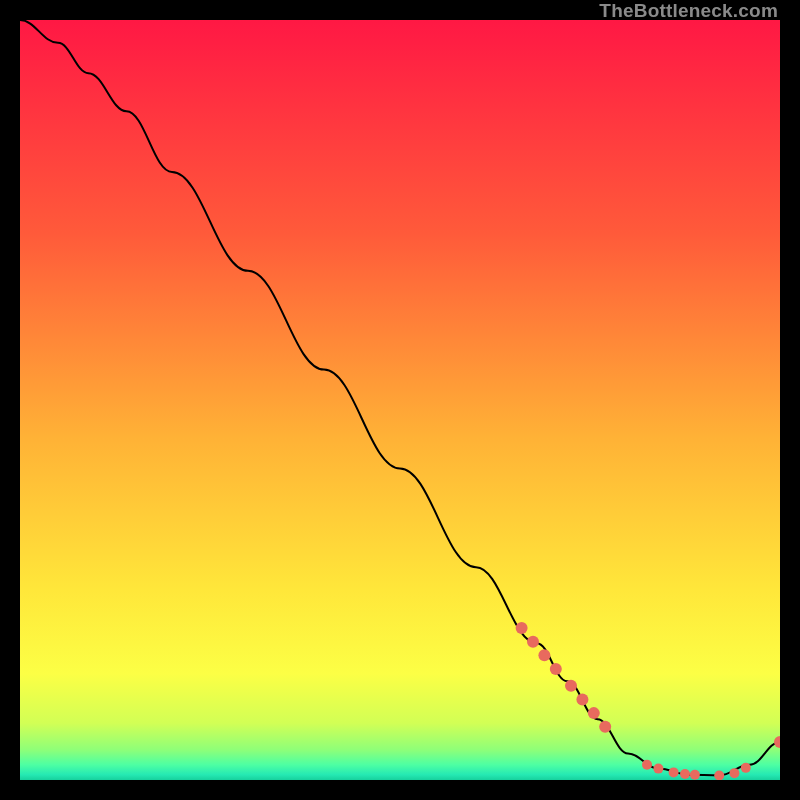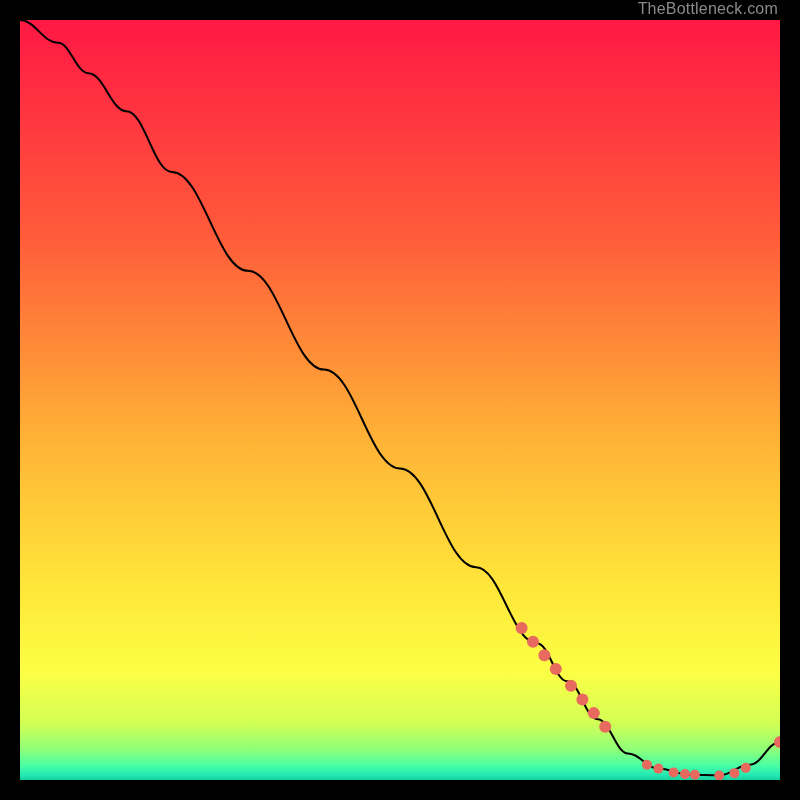--- a/index.html
+++ b/index.html
@@ -31,22 +31,22 @@
     position: absolute;
     left: 0; top: 0;
     width: 760px; height: 760px;
     pointer-events: none;
   }
   .watermark {
     position: absolute;
     top: 0;
     right: 22px;
     font-family: Arial, Helvetica, sans-serif;
-    font-size: 16px;
-    font-weight: 400;
+    font-size: 19px;
+    font-weight: 700;
     color: #8a8a8a;
     letter-spacing: 0.2px;
     user-select: none;
   }
 </style>
 </head>
 <body>
 
 <div class="stage">
   <div class="watermark">TheBottleneck.com</div>

